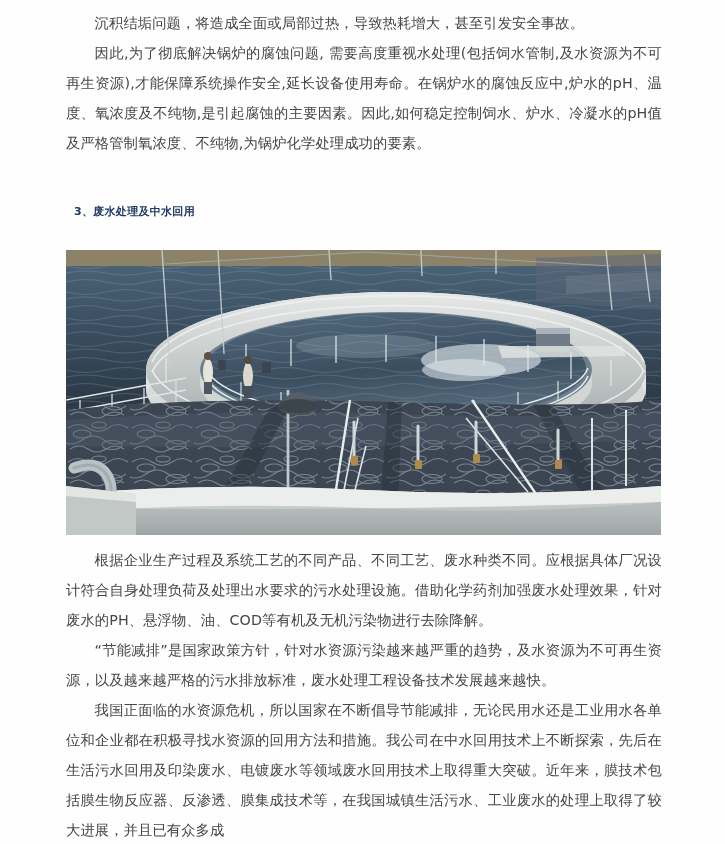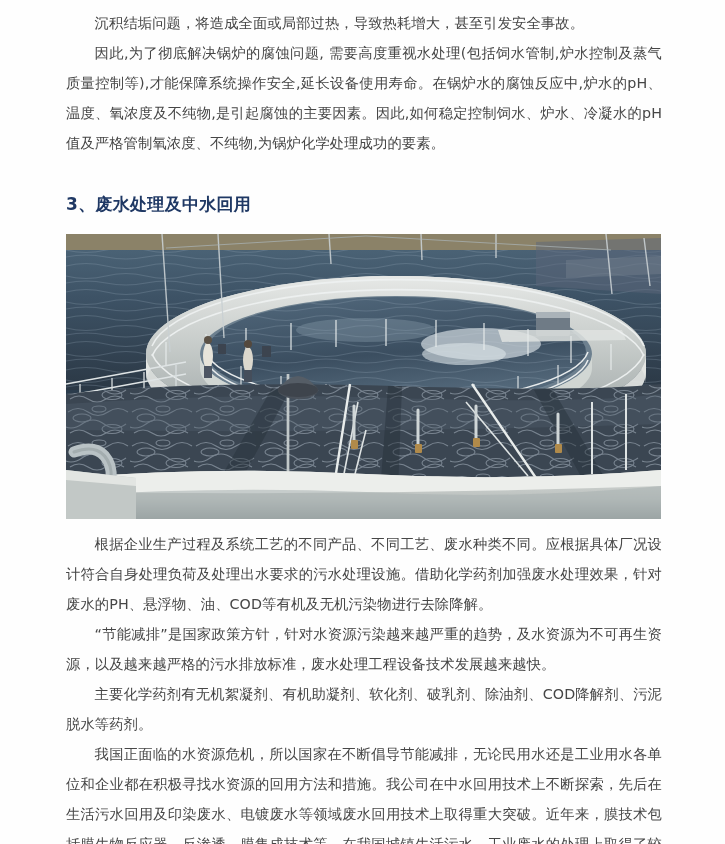--- a/index.html
+++ b/index.html
@@ -37,22 +37,22 @@
     line-height: 30px;
     color: #464646;
     text-indent: 2em;
     text-align: justify;
     text-justify: inter-ideograph;
     letter-spacing: 0.1px;
     font-weight: 400;
   }
 
   .section-heading {
-    margin: 0;
-    font-size: 17px;
+    margin: 8px;
+    font-size: 11px;
     line-height: 30px;
     font-weight: 700;
     color: #1f3864;
     letter-spacing: 0.3px;
   }
 
   .spacer-before-heading { height: 31px; }
   .spacer-after-heading  { height: 15px; }
   .spacer-after-figure   { height: 10px; }
 
@@ -71,21 +71,21 @@
   .para-block { }
 </style>
 </head>
 <body>
 
 <div class="page">
   <div class="content">
 
     <div class="para-block">
       <p class="body-text">沉积结垢问题，将造成全面或局部过热，导致热耗增大，甚至引发安全事故。</p>
-      <p class="body-text">因此,为了彻底解决锅炉的腐蚀问题, 需要高度重视水处理(包括饲水管制,炉水控制及蒸气质量控制等),才能保障系统操作安全,延长设备使用寿命。在锅炉水的腐蚀反应中,炉水的pH、温度、氧浓度及不纯物,是引起腐蚀的主要因素。因此,如何稳定控制饲水、炉水、冷凝水的pH值及严格管制氧浓度、不纯物,为锅炉化学处理成功的要素。</p>
+      <p class="body-text">因此,为了彻底解决锅炉的腐蚀问题, 需要高度重视水处理(包括饲水管制,及水资源为不可再生资源),才能保障系统操作安全,延长设备使用寿命。在锅炉水的腐蚀反应中,炉水的pH、温度、氧浓度及不纯物,是引起腐蚀的主要因素。因此,如何稳定控制饲水、炉水、冷凝水的pH值及严格管制氧浓度、不纯物,为锅炉化学处理成功的要素。</p>
     </div>
 
     <div class="spacer-before-heading"></div>
 
     <h2 class="section-heading">3、废水处理及中水回用</h2>
 
     <div class="spacer-after-heading"></div>
 
     <div class="figure">
       <svg width="595" height="285" viewBox="0 0 595 285" xmlns="http://www.w3.org/2000/svg">
@@ -314,18 +314,17 @@
           <rect x="0" y="0" width="595" height="285" fill="none" stroke="#111" stroke-width="0"></rect>
         </g>
       </svg>
     </div>
 
     <div class="spacer-after-figure"></div>
 
     <div class="para-block">
       <p class="body-text">根据企业生产过程及系统工艺的不同产品、不同工艺、废水种类不同。应根据具体厂况设计符合自身处理负荷及处理出水要求的污水处理设施。借助化学药剂加强废水处理效果，针对废水的PH、悬浮物、油、COD等有机及无机污染物进行去除降解。</p>
       <p class="body-text">“节能减排”是国家政策方针，针对水资源污染越来越严重的趋势，及水资源为不可再生资源，以及越来越严格的污水排放标准，废水处理工程设备技术发展越来越快。</p>
-      <p class="body-text">主要化学药剂有无机絮凝剂、有机助凝剂、软化剂、破乳剂、除油剂、COD降解剂、污泥脱水等药剂。</p>
       <p class="body-text">我国正面临的水资源危机，所以国家在不断倡导节能减排，无论民用水还是工业用水各单位和企业都在积极寻找水资源的回用方法和措施。我公司在中水回用技术上不断探索，先后在生活污水回用及印染废水、电镀废水等领域废水回用技术上取得重大突破。近年来，膜技术包括膜生物反应器、反渗透、膜集成技术等，在我国城镇生活污水、工业废水的处理上取得了较大进展，并且已有众多成</p>
     </div>
 
   </div>
 </div>
 
 </body></html>

